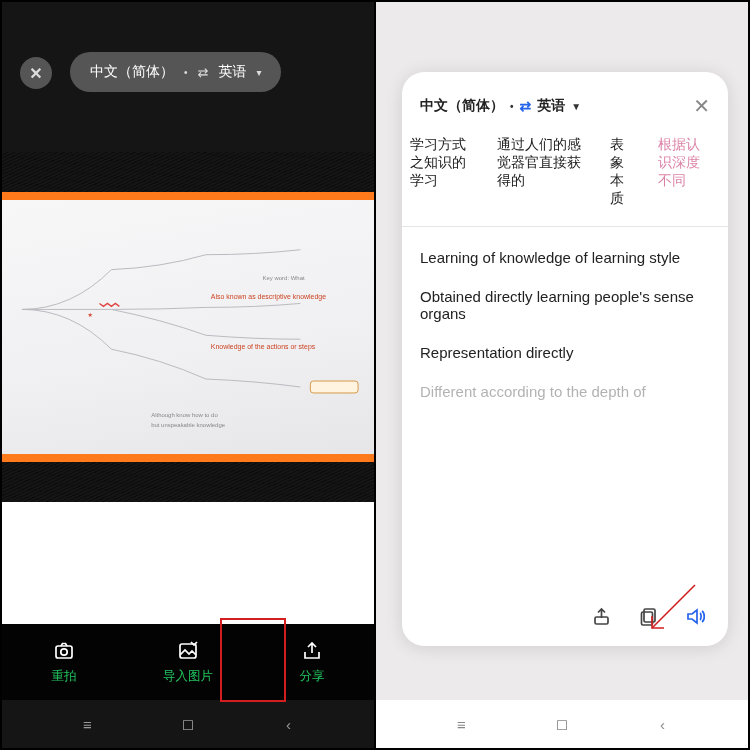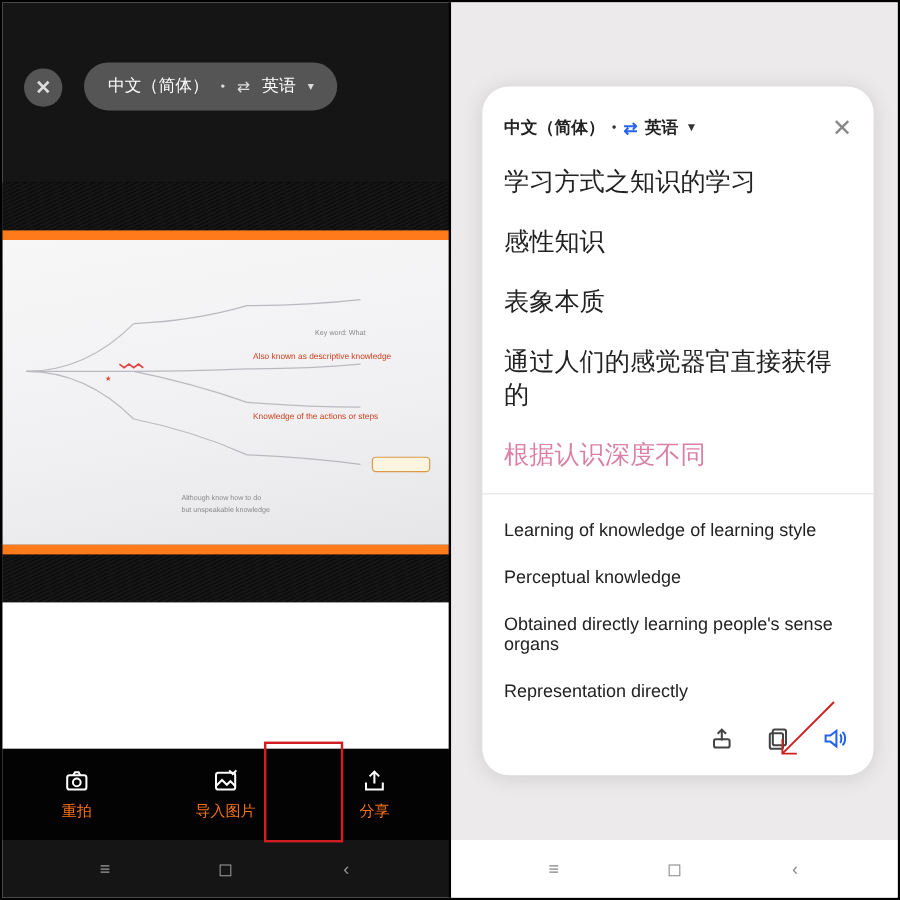--- a/index.html
+++ b/index.html
@@ -62,21 +62,21 @@
   .bottom-gap {
     position: absolute; left: 0; right: 0; top: 500px; bottom: 124px;
     background: #fff;
   }
 
   
   .action-bar {
     position: absolute; left: 0; right: 0; bottom: 48px; height: 76px;
     background: rgba(0,0,0,.82);
     display: flex; align-items: stretch;
-    color: #f97316;
+    color: #22c55e;
   }
   .action-bar .act { flex: 1; display: flex; flex-direction: column; align-items: center; justify-content: center; gap: 6px; font-size: 12.5px; }
   .action-bar svg { width: 22px; height: 22px; fill: none; stroke: #fff; stroke-width: 1.7; }
   .highlight-box {
     position: absolute; border: 2px solid #d11e20;
     left: 218px; width: 66px; top: -6px; height: 84px;
   }
 
   
   .sysnav {
@@ -100,23 +100,23 @@
     display: flex; align-items: center; justify-content: space-between;
     padding: 22px 18px 18px 18px;
     font-size: 14px; font-weight: 600;
   }
   .card-header .lang { display: flex; align-items: center; gap: 6px; }
   .card-header .arrow { color: #2563eb; font-weight: 700; }
   .card-header .tri { font-size: 10px; color: #333; }
   .card-header .close { color: #888; font-size: 20px; font-weight: 400; }
 
   .trans-list {
-    flex: 0 0 auto; padding: 0 18px 12px 18px;
-    display: flex; flex-direction: column; gap: 22px;
-    font-size: 21px; color: #222;
+    flex: 0 0 auto; padding: 0 18px 12px 8px;
+    display: flex; flex-direction: row; gap: 22px;
+    font-size: 14px; color: #222;
   }
   .trans-list .clip { color: #be185d; opacity: .55; }
 
   .divider { height: 1px; background: #e5e5e5; margin: 6px 0 0; }
 
   .out-list {
     flex: 1 1 auto; padding: 22px 18px 4px 18px;
     display: flex; flex-direction: column; gap: 22px;
     font-size: 15px; color: #222;
     overflow: hidden;
@@ -239,33 +239,32 @@
           <span class="tri">•</span>
           <span class="arrow">⇄</span>
           <span>英语</span>
           <span class="tri">▼</span>
         </div>
         <span class="close">✕</span>
       </div>
 
       <div class="trans-list">
         <div>学习方式之知识的学习</div>
-        <div>感性知识</div>
+        <div>通过人们的感觉器官直接获得的</div>
         <div>表象本质</div>
-        <div>通过人们的感觉器官直接获得的</div>
         <div class="clip">根据认识深度不同</div>
       </div>
 
       <div class="divider"></div>
 
       <div class="out-list">
         <div>Learning of knowledge of learning style</div>
-        <div>Perceptual knowledge</div>
         <div>Obtained directly learning people's sense organs</div>
         <div>Representation directly</div>
+        <div class="clip">Different according to the depth of</div>
       </div>
 
       <div class="card-actions">
         <span class="muted">
           <svg>
               <path d="M10.5 3v9M7 6.5l3.5-3.5L14 6.5"></path>
               <rect x="4" y="11" width="13" height="7" rx="1.5"></rect>
             </svg>
         </span>
         <span class="muted">

